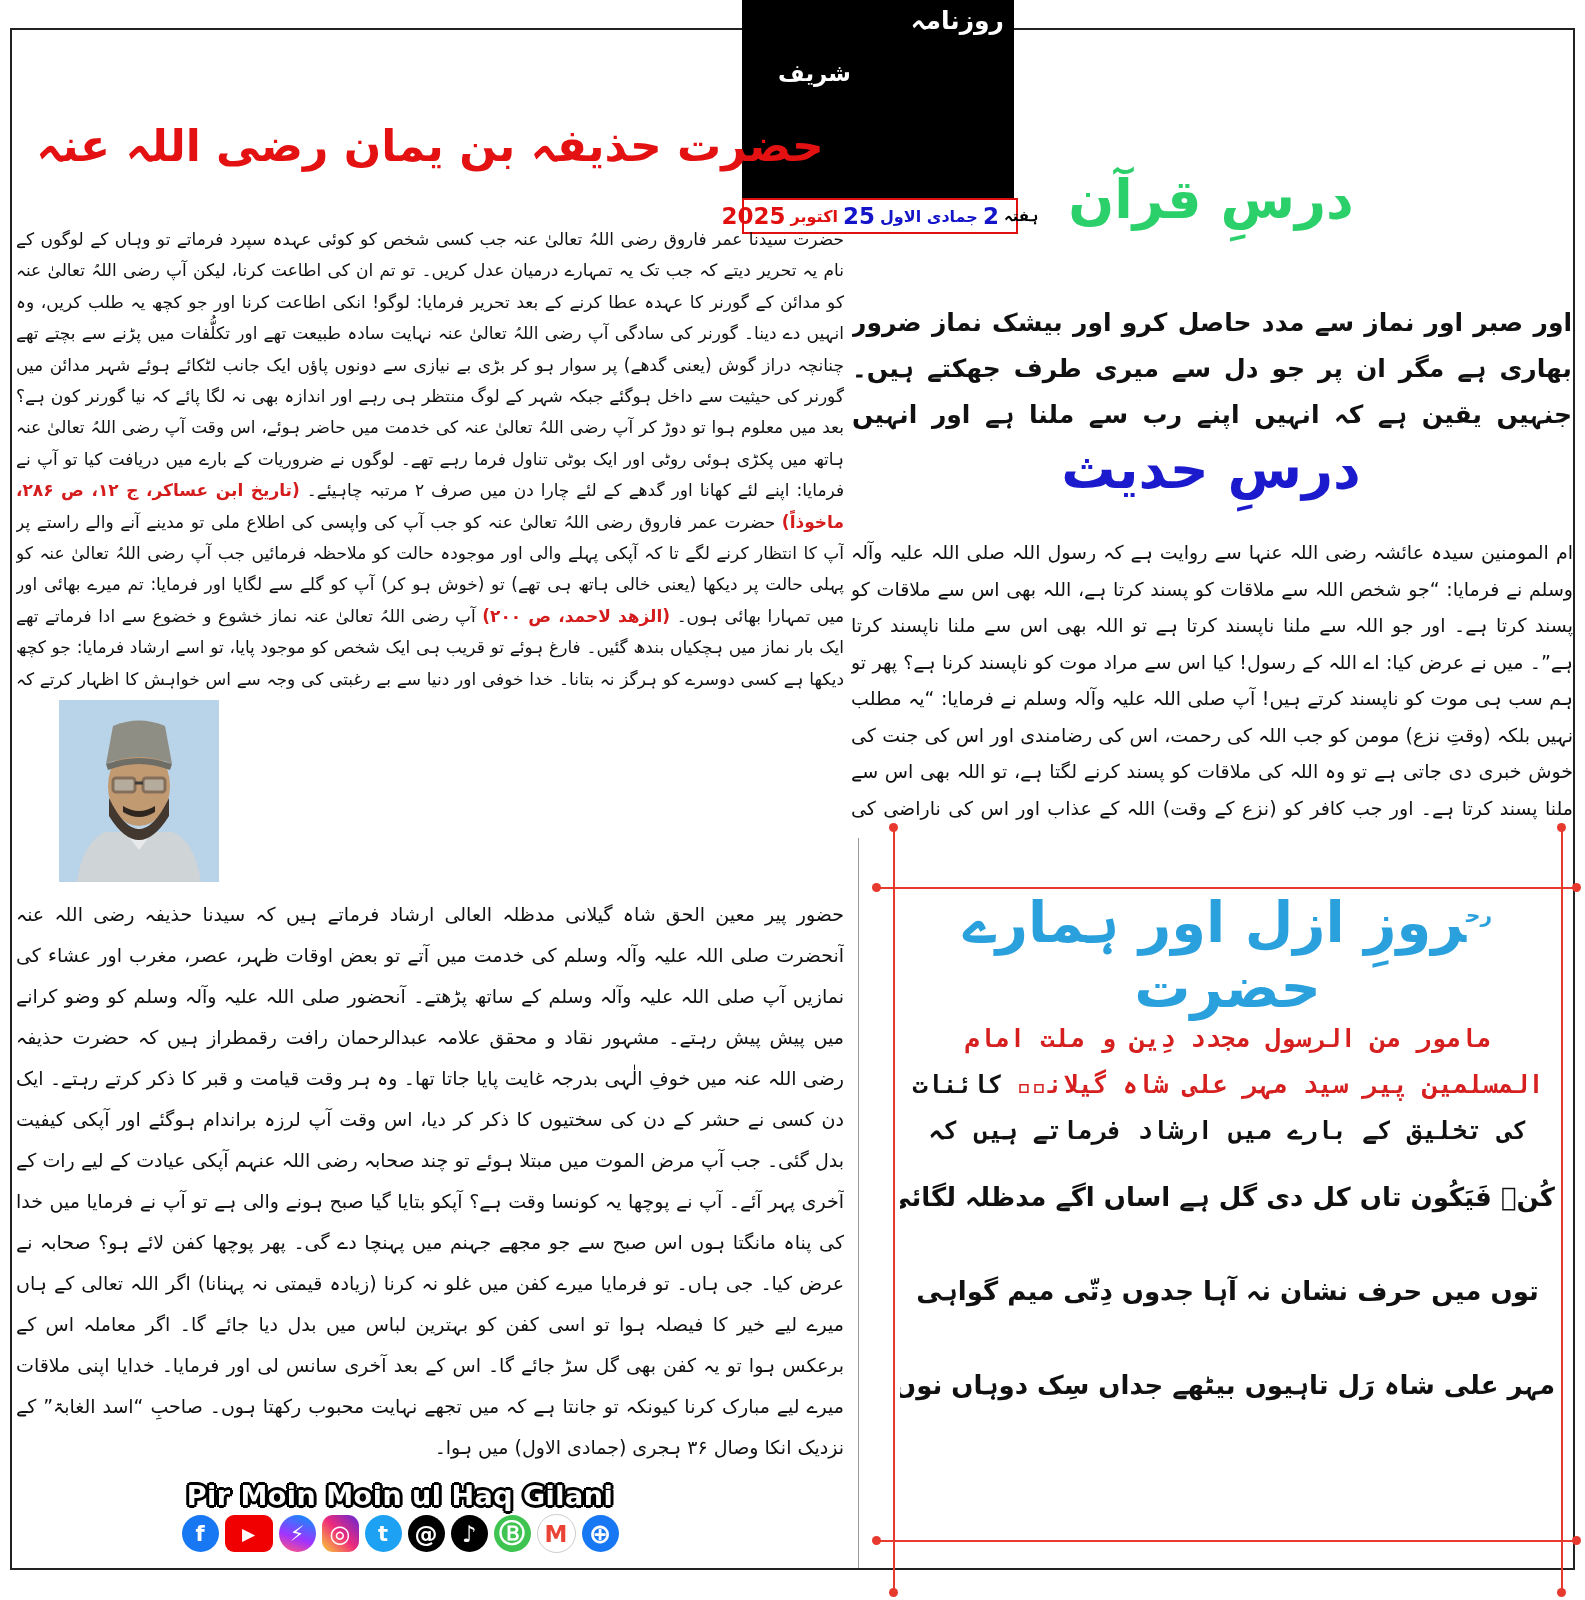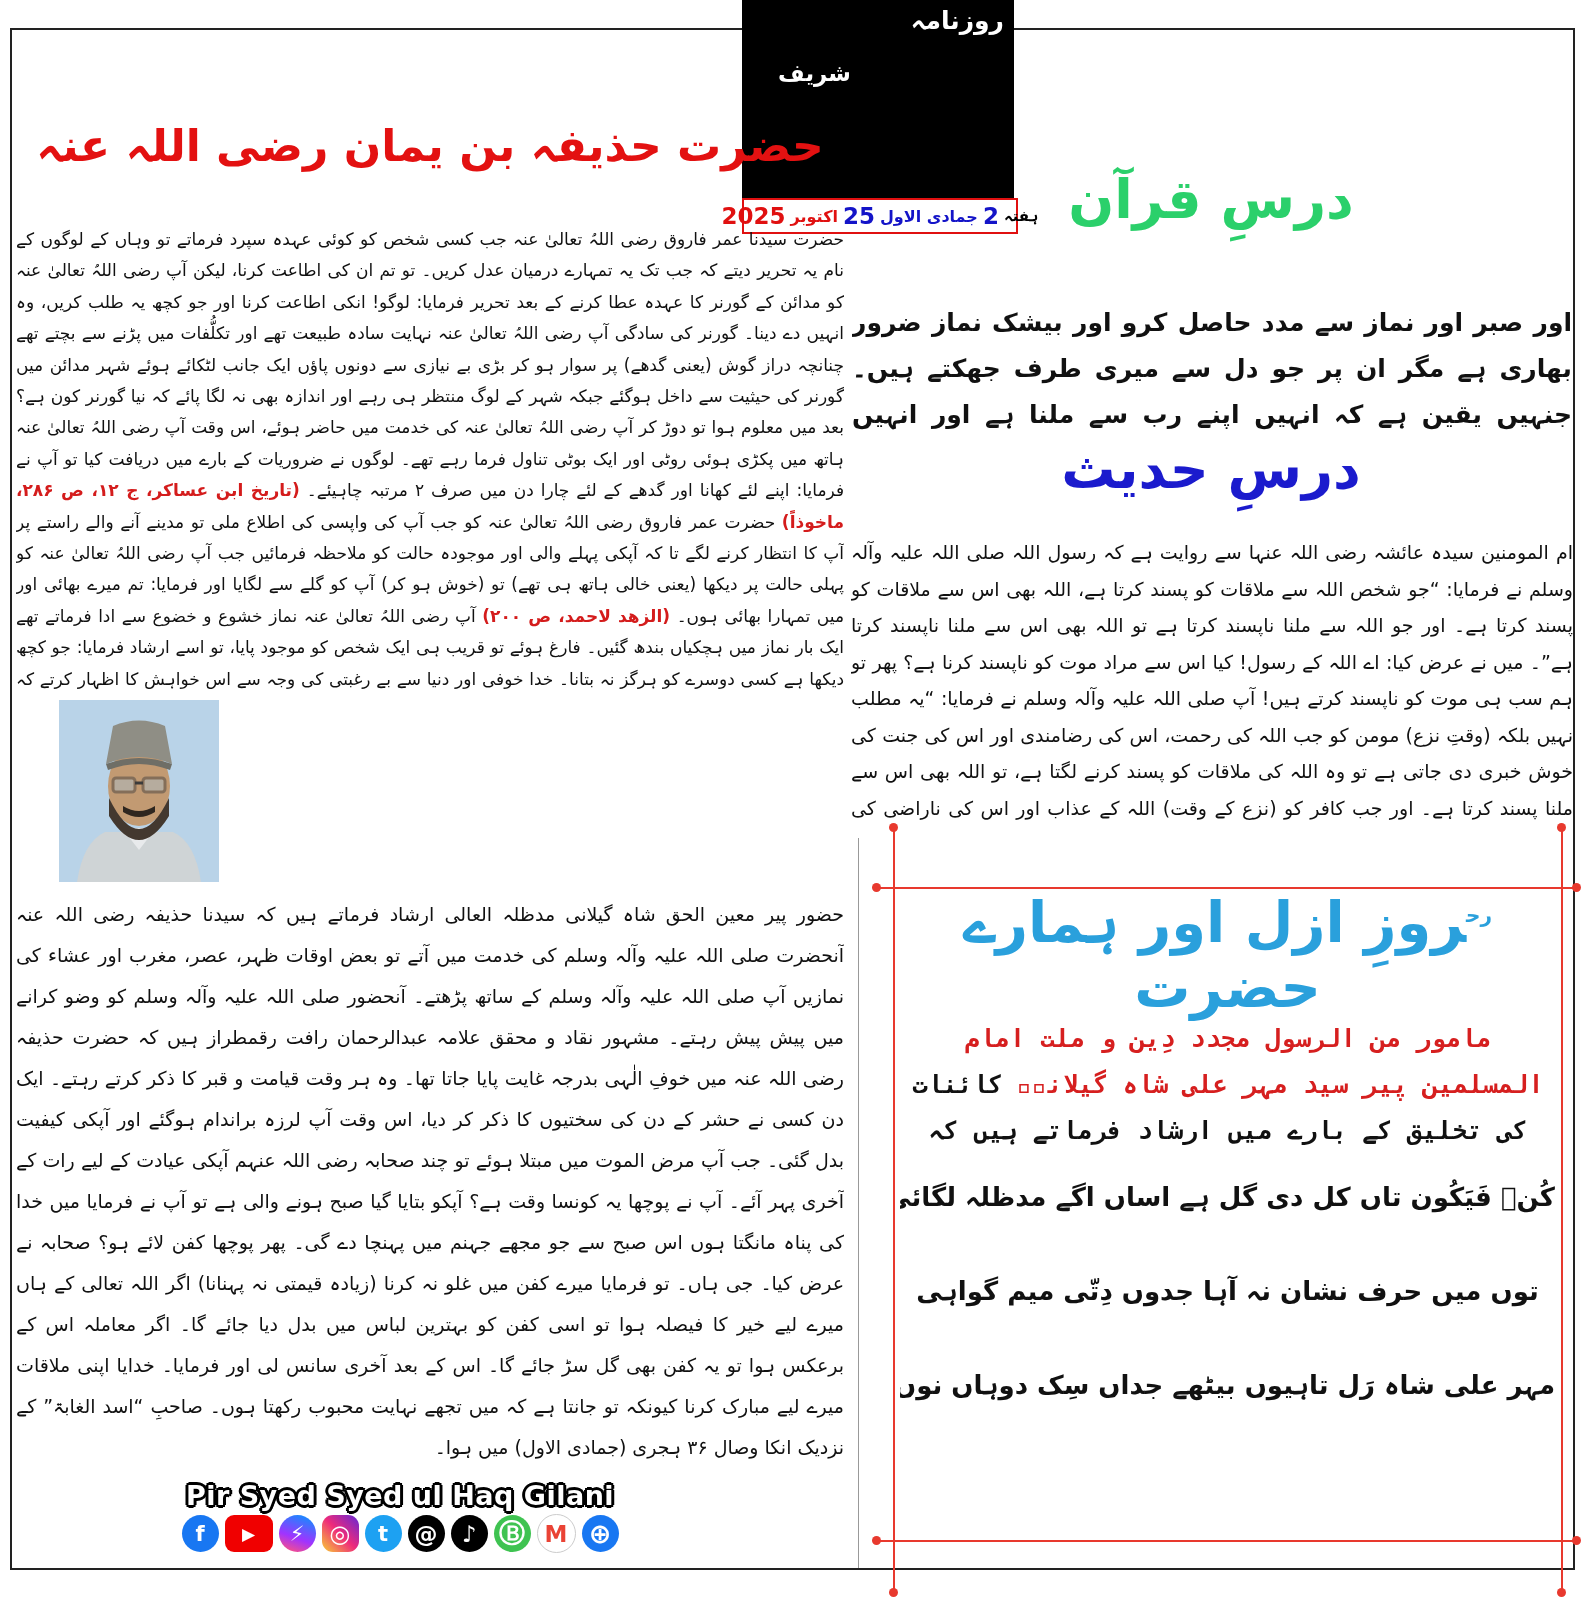--- a/index.html
+++ b/index.html
@@ -123,21 +123,21 @@
       <rect x="54" y="78" width="22" height="14" rx="3" fill="#a9c2d4" opacity="0.45" stroke="#3b3b3b" stroke-width="3"></rect>
       <rect x="84" y="78" width="22" height="14" rx="3" fill="#a9c2d4" opacity="0.45" stroke="#3b3b3b" stroke-width="3"></rect>
       <line x1="76" y1="83" x2="84" y2="83" stroke="#3b3b3b" stroke-width="3"></line>
       <path d="M50,98 Q80,160 110,98 L110,116 Q80,164 50,116 Z" fill="#43382f"></path>
       <path d="M64,106 Q80,116 96,106 L96,112 Q80,122 64,112 Z" fill="#2e261f"></path>
     </svg>
   </div>
 
   <div class="abs lbody2">حضور پیر معین الحق شاہ گیلانی مدظلہ العالی ارشاد فرماتے ہیں کہ سیدنا حذیفہ رضی اللہ عنہ آنحضرت صلی اللہ علیہ وآلہ وسلم کی خدمت میں آتے تو بعض اوقات ظہر، عصر، مغرب اور عشاء کی نمازیں آپ صلی اللہ علیہ وآلہ وسلم کے ساتھ پڑھتے۔ آنحضور صلی اللہ علیہ وآلہ وسلم کو وضو کرانے میں پیش پیش رہتے۔ مشہور نقاد و محقق علامہ عبدالرحمان رافت رقمطراز ہیں کہ حضرت حذیفہ رضی اللہ عنہ میں خوفِ الٰہی بدرجہ غایت پایا جاتا تھا۔ وہ ہر وقت قیامت و قبر کا ذکر کرتے رہتے۔ ایک دن کسی نے حشر کے دن کی سختیوں کا ذکر کر دیا، اس وقت آپ لرزہ براندام ہوگئے اور آپکی کیفیت بدل گئی۔ جب آپ مرض الموت میں مبتلا ہوئے تو چند صحابہ رضی اللہ عنہم آپکی عیادت کے لیے رات کے آخری پہر آئے۔ آپ نے پوچھا یہ کونسا وقت ہے؟ آپکو بتایا گیا صبح ہونے والی ہے تو آپ نے فرمایا میں خدا کی پناہ مانگتا ہوں اس صبح سے جو مجھے جہنم میں پہنچا دے گی۔ پھر پوچھا کفن لائے ہو؟ صحابہ نے عرض کیا۔ جی ہاں۔ تو فرمایا میرے کفن میں غلو نہ کرنا (زیادہ قیمتی نہ پہنانا) اگر اللہ تعالی کے ہاں میرے لیے خیر کا فیصلہ ہوا تو اسی کفن کو بہترین لباس میں بدل دیا جائے گا۔ اگر معاملہ اس کے برعکس ہوا تو یہ کفن بھی گل سڑ جائے گا۔ اس کے بعد آخری سانس لی اور فرمایا۔ خدایا اپنی ملاقات میرے لیے مبارک کرنا کیونکہ تو جانتا ہے کہ میں تجھے نہایت محبوب رکھتا ہوں۔ صاحبِ “اسد الغابۃ” کے نزدیک انکا وصال ۳۶ ہجری (جمادی الاول) میں ہوا۔</div>
 
-  <div class="abs fname">Pir Syed Syed ul Haq Gilani</div>
+  <div class="abs fname">Pir Moin Moin ul Haq Gilani</div>
   <div class="abs socials">
     <div class="ic ic-fb">
         <span>f</span>
       </div>
     <div class="ic ic-yt">
         <span>▶</span>
       </div>
     <div class="ic ic-ms">
         <span>⚡</span>
       </div>

